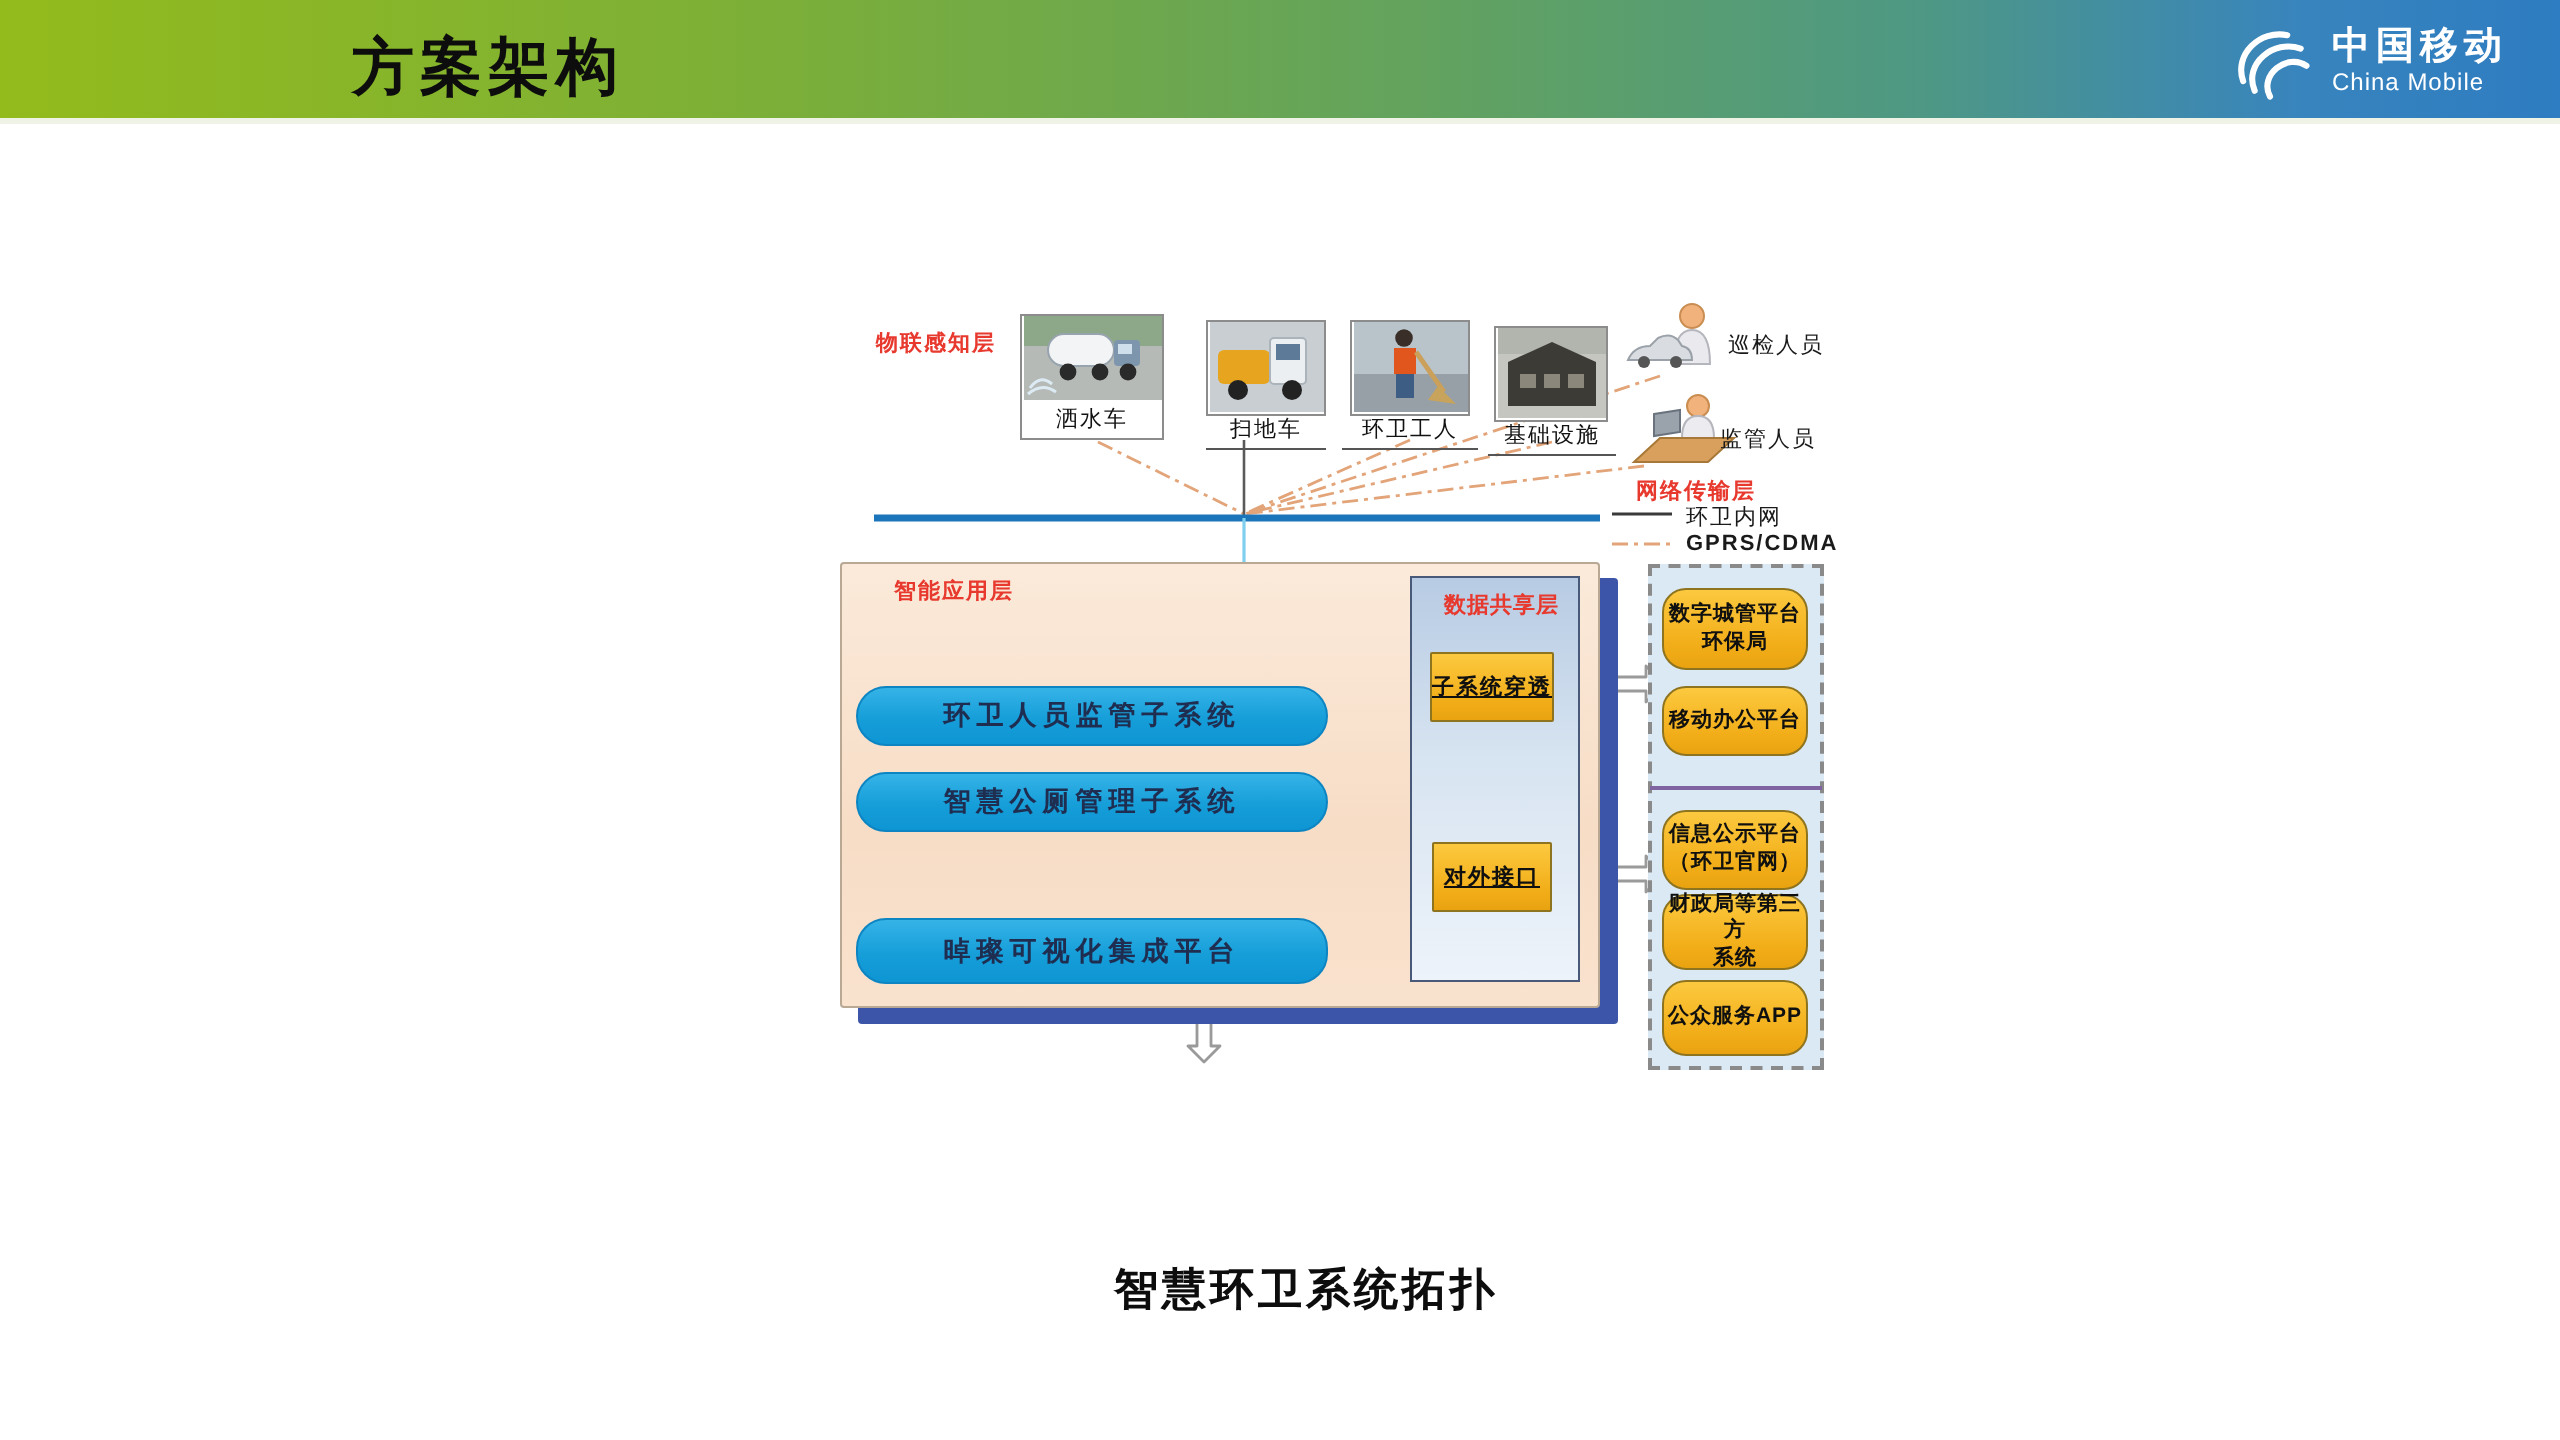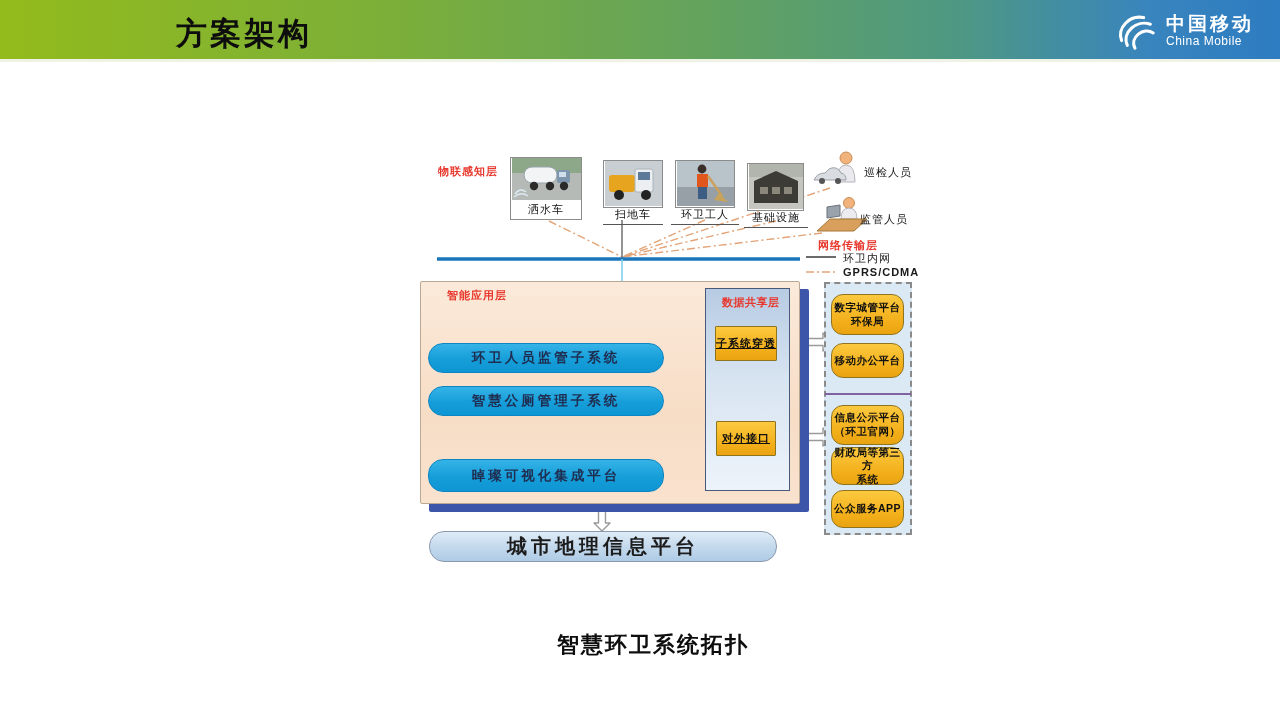--- a/index.html
+++ b/index.html
@@ -206,17 +206,16 @@
   <div class="ext-box" style="left:831px;top:294px;width:73px;height:41px">数字城管平台
 环保局</div>
   <div class="ext-box" style="left:831px;top:343px;width:73px;height:35px">移动办公平台</div>
   <div class="purple-line" style="left:825px;top:393px;width:86px"></div>
   <div class="ext-box" style="left:831px;top:405px;width:73px;height:40px">信息公示平台
 （环卫官网）</div>
   <div class="ext-box" style="left:831px;top:447px;width:73px;height:38px">财政局等第三方
 系统</div>
   <div class="ext-box" style="left:831px;top:490px;width:73px;height:38px">公众服务APP</div>
 
-  <div class="gis" style="left:429px;top:531px;width:348px;height:31px">城市地理信息平台</div>
 
   <div class="caption">智慧环卫系统拓扑</div>
 
 </div>
 
 </body></html>

